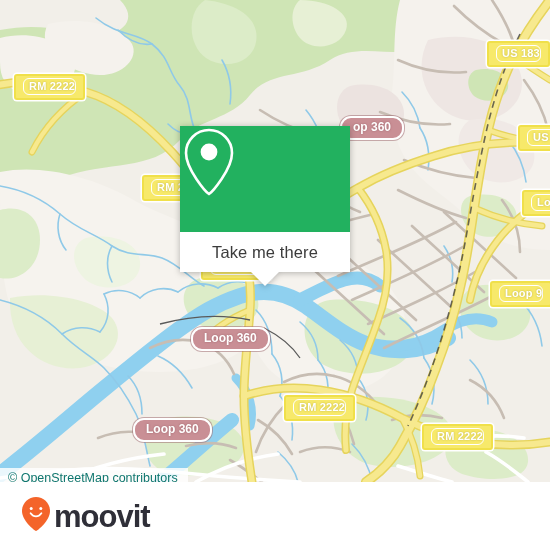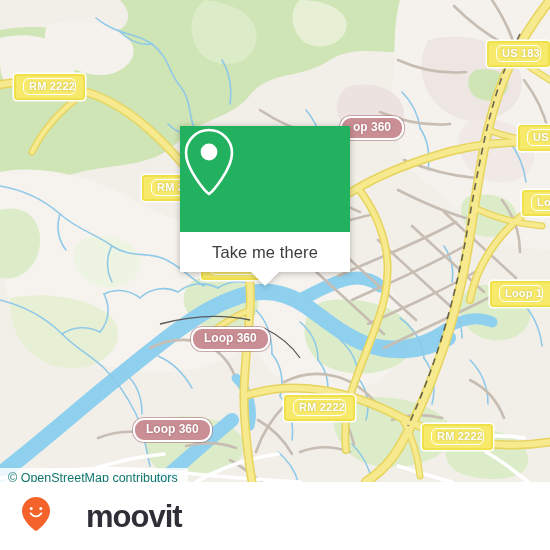--- a/index.html
+++ b/index.html
@@ -93,21 +93,20 @@
     position:absolute;left:0;top:482px;width:550px;height:68px;
     background:#ffffff;
     display:flex;align-items:center;justify-content:space-between;
     box-sizing:border-box;padding:0 18px 0 22px;
   }
   #place-title{font-size:17.5px;color:#222;letter-spacing:.1px;}
   #brand{display:flex;align-items:center;gap:4px;}
   #brand-word{
     font-size:31px;font-weight:bold;color:#2f2f38;letter-spacing:-1px;
     line-height:31px;
-    margin-left:32px;
   }
 </style>
 </head>
 <body>
 
 <div id="app">
 
   <div id="map">
     <svg width="550" height="482" viewBox="0 0 550 482" xmlns="http://www.w3.org/2000/svg">
       <defs>
@@ -332,21 +331,21 @@
 
     <div class="shield shield-yellow" style="left:518px;top:125px;">
         <span class="inner">US 18</span>
       </div>
 
     <div class="shield shield-yellow" style="left:522px;top:190px;">
         <span class="inner">Loop</span>
       </div>
 
     <div class="shield shield-yellow" style="left:490px;top:281px;">
-        <span class="inner">Loop 1</span>
+        <span class="inner">Loop 9</span>
       </div>
 
     <div class="shield shield-pill" style="left:340px;top:116px;">op 360</div>
 
     <div class="shield shield-pill" style="left:191px;top:327px;">Loop 360</div>
 
     <div class="shield shield-pill" style="left:133px;top:418px;">Loop 360</div>
 
     <div id="popup">
       <div id="popup-head">

